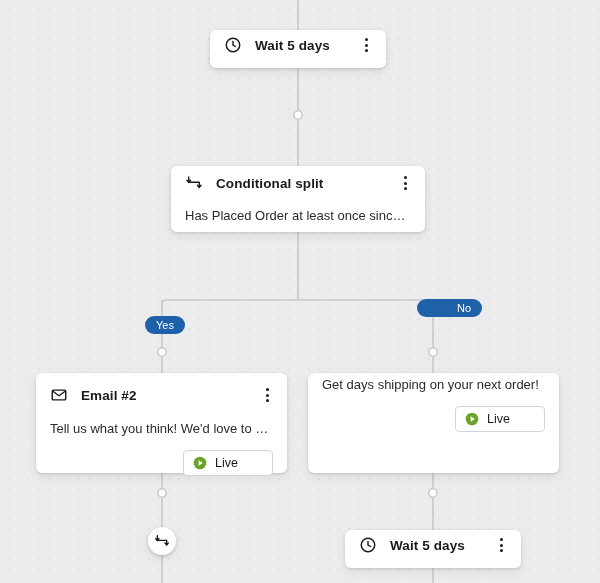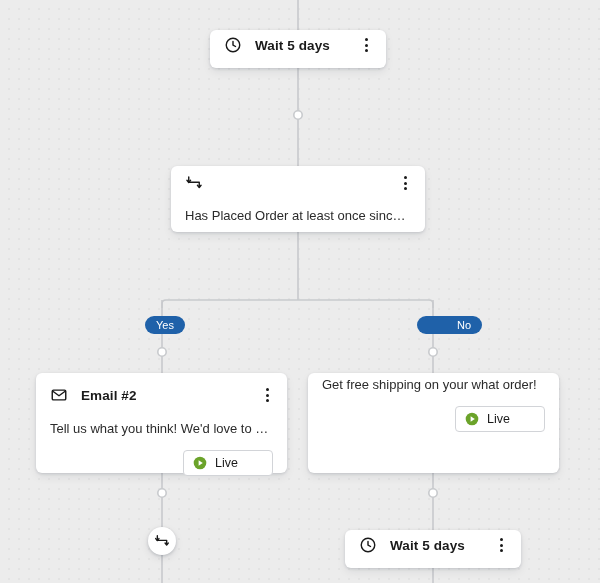--- a/index.html
+++ b/index.html
@@ -153,31 +153,32 @@
     </div>
   </div>
 
   <div class="node" style="left:171px; top:166px; width:254px; height:66px;">
     <div class="node-head" style="height:34px;">
       <svg class="icon" viewBox="0 0 24 24" fill="none" stroke="#1a1a1a" stroke-width="1.9">
         <path d="M5 4 L5 11 L19 11 L19 17" stroke-linecap="round" stroke-linejoin="round"></path>
         <path d="M2.6 8.4 L5 11.4 L7.4 8.4" stroke-linecap="round" stroke-linejoin="round"></path>
         <path d="M16.6 15 L19 18 L21.4 15" stroke-linecap="round" stroke-linejoin="round"></path>
       </svg>
+      <span class="node-title">Conditional split</span>
       <span class="kebab">
         <i></i>
         <i></i>
         <i></i>
       </span>
     </div>
     <div class="node-body" style="padding-top:8px;">Has Placed Order at least once since star…</div>
   </div>
 
   <div class="branch-badge" style="left:145px; top:316px;">Yes</div>
-  <div class="branch-badge" style="left:417px; top:316px;padding-left:40px;">No</div>
+  <div class="branch-badge" style="left:417px; top:299px;padding-left:40px;">No</div>
 
   <div class="node card-tall" style="left:36px; top:373px; width:251px; height:100px;">
     <div class="node-head">
       <svg class="icon" viewBox="0 0 24 24" fill="none" stroke="#1a1a1a" stroke-width="1.9">
         <rect x="3" y="5.5" width="18" height="13" rx="1.6"></rect>
         <path d="M3.8 7 L12 13 L20.2 7" stroke-linecap="round" stroke-linejoin="round"></path>
       </svg>
       <span class="node-title">Email #2</span>
       <span class="kebab">
         <i></i>
@@ -194,21 +195,21 @@
         </svg>
         <span class="status-label">Live</span>
         <svg class="chev" width="12" height="8" viewBox="0 0 12 8" fill="none" stroke="#1a1a1a" stroke-width="1.6">
           <path d="M1 1.8 L6 6.4 L11 1.8" stroke-linecap="round" stroke-linejoin="round"></path>
         </svg>
       </div>
     </div>
   </div>
 
   <div class="node card-tall" style="left:308px; top:373px; width:251px; height:100px;">
-    <div class="node-body">Get free shipping on your what order!</div>
+    <div class="node-body">Get days shipping on your next order!</div>
     <div class="status-row">
       <div class="status-pill">
         <svg class="play" viewBox="0 0 20 20">
           <circle cx="10" cy="10" r="9" fill="#6ba32a"></circle>
           <path d="M8 6.2 L14 10 L8 13.8 Z" fill="#ffffff"></path>
         </svg>
         <span class="status-label">Live</span>
         <svg class="chev" width="12" height="8" viewBox="0 0 12 8" fill="none" stroke="#1a1a1a" stroke-width="1.6">
           <path d="M1 1.8 L6 6.4 L11 1.8" stroke-linecap="round" stroke-linejoin="round"></path>
         </svg>

